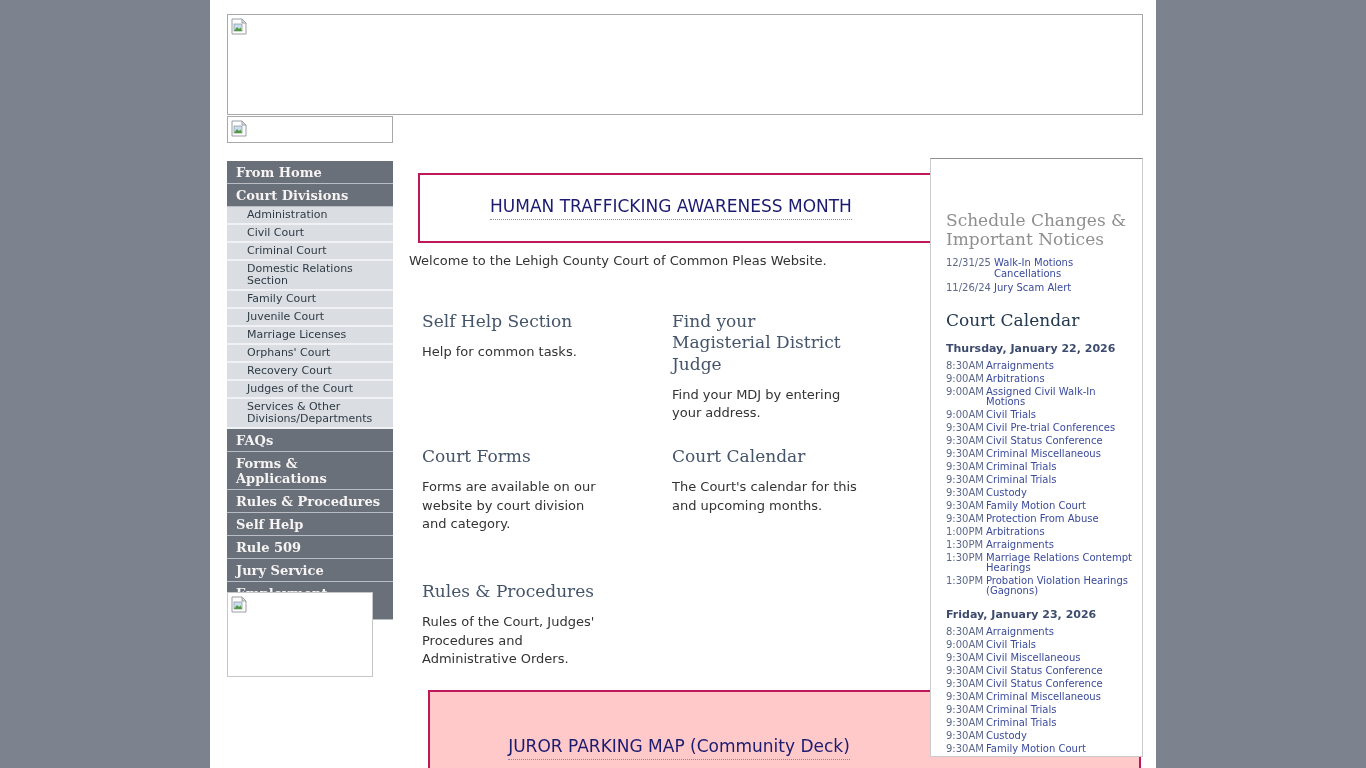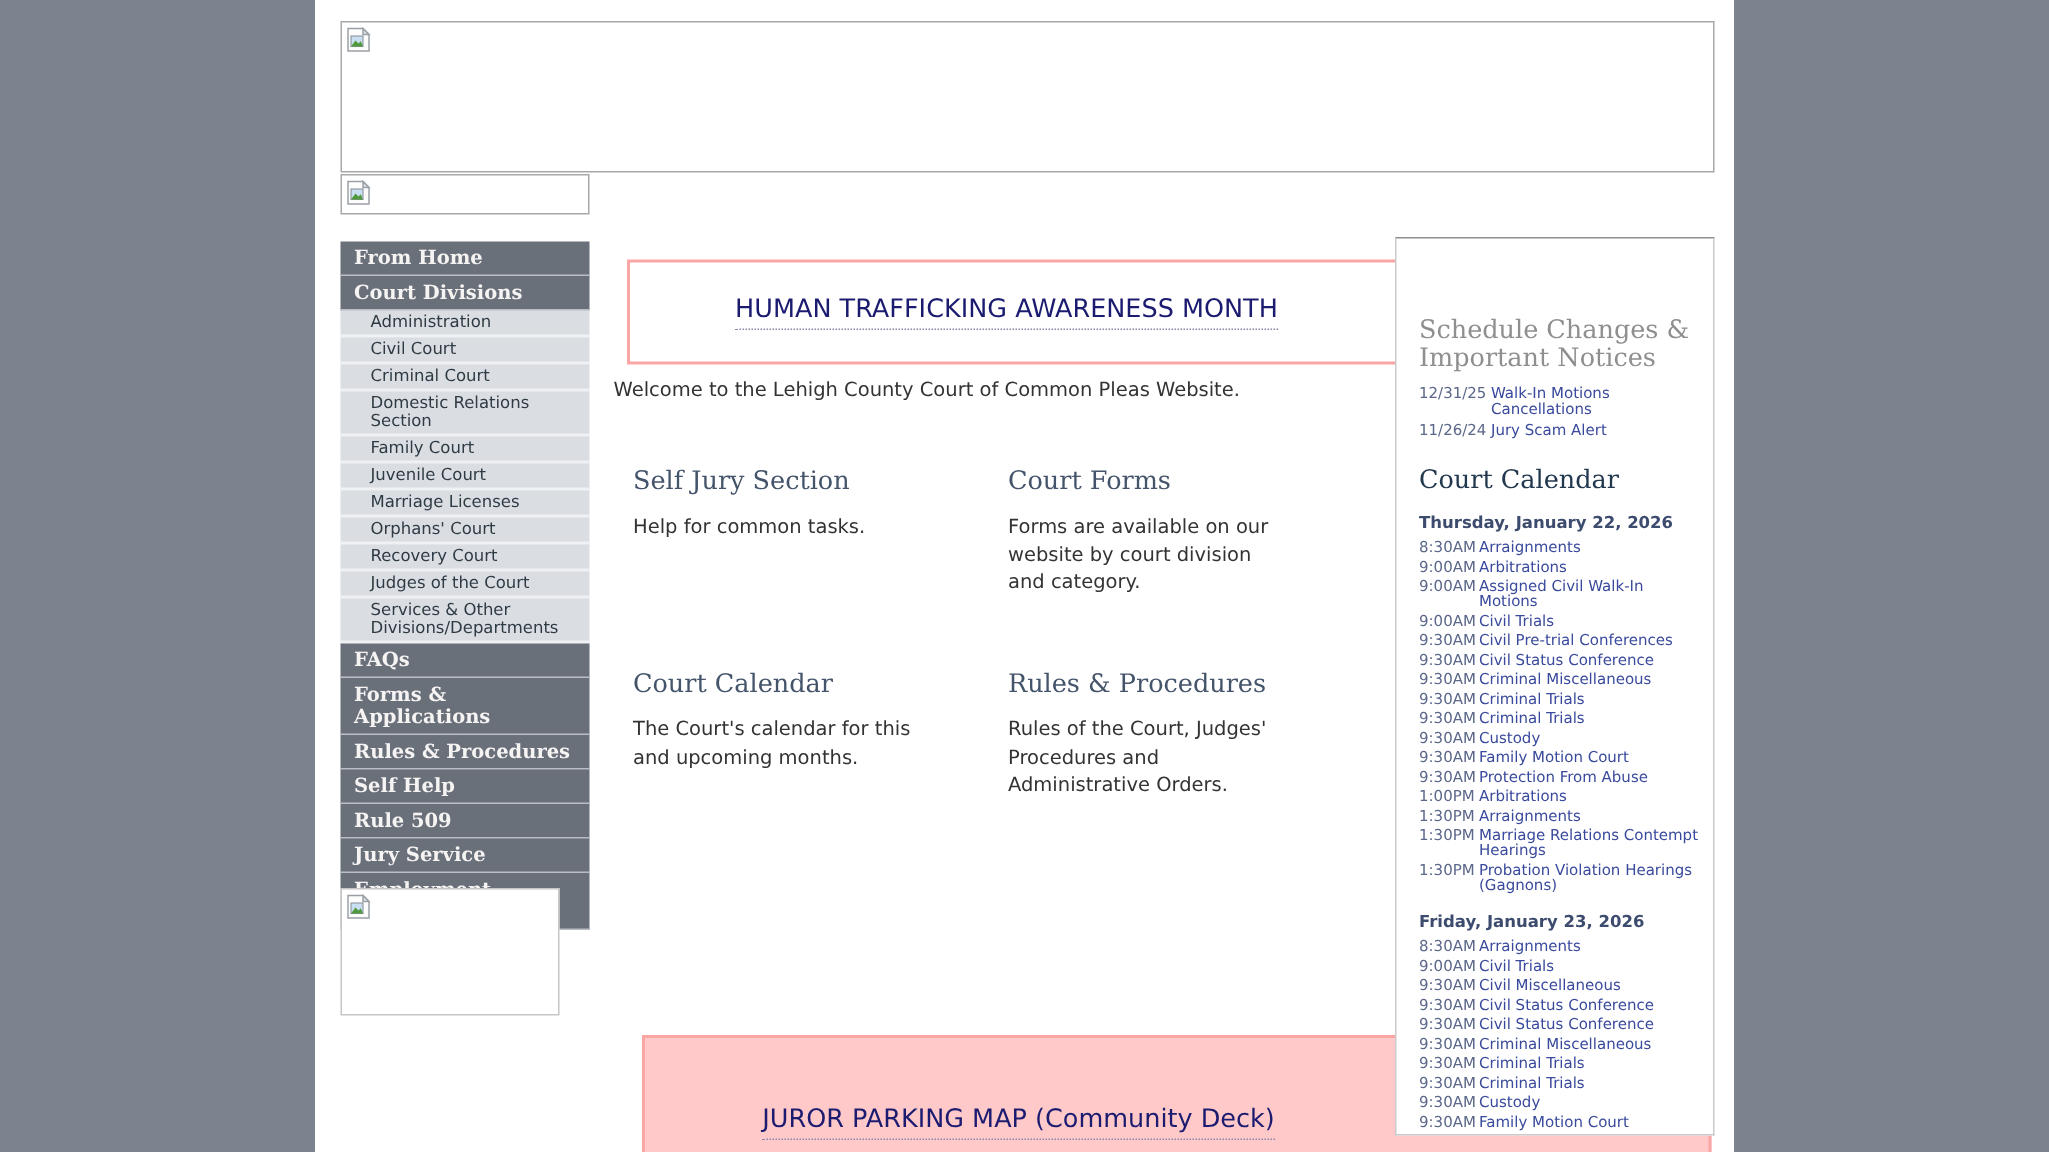--- a/index.html
+++ b/index.html
@@ -30,21 +30,21 @@
     font-family:"DejaVu Serif", serif;font-weight:bold;font-size:13px;line-height:15px;
     padding:4px 4px 3px 9px;border-bottom:1px solid #B9BDC5;
   }
   .nav-sub{
     background:#DADDE2;color:#2F3B44;
     font-size:11px;line-height:12px;
     padding:2px 4px 2px 20px;border-bottom:2px solid #EFF1F4;
   }
 
   
-  .alert-banner{position:absolute;border:2px solid #fca5a5;background:#fff;}
+  .alert-banner{position:absolute;border:2px solid #be185d;background:#fff;}
   .red-banner{left:208px;top:173px;width:719px;height:66px;}
   .pink-banner{left:218px;top:690px;width:709px;height:96px;background:#FFC9C9;}
   .banner-inner{text-align:center;}
   .red-banner .banner-inner{width:502px;line-height:62px;}
   .pink-banner .banner-inner{width:498px;padding-top:44px;text-align:center;}
   .alert-banner a{
     color:#1B1B70;font-size:17px;text-decoration:none;
     border-bottom:1px dotted #8888AA;padding-bottom:3px;
   }
 
@@ -147,22 +147,26 @@
   <div class="alert-banner red-banner">
     <div class="banner-inner">
       <a href="#">HUMAN TRAFFICKING AWARENESS MONTH</a>
     </div>
   </div>
 
   <p class="welcome">Welcome to the Lehigh County Court of Common Pleas Website.</p>
 
   <div class="features">
     <div class="feature">
-      <h3>Self Jury Section</h3>
+      <h3>Self Help Section</h3>
       <p>Help for common tasks.</p>
+    </div>
+    <div class="feature">
+      <h3>Find your Magisterial District Judge</h3>
+      <p>Find your MDJ by entering your address.</p>
     </div>
     <div class="feature">
       <h3>Court Forms</h3>
       <p>Forms are available on our website by court division and category.</p>
     </div>
     <div class="feature">
       <h3>Court Calendar</h3>
       <p>The Court's calendar for this and upcoming months.</p>
     </div>
     <div class="feature">

